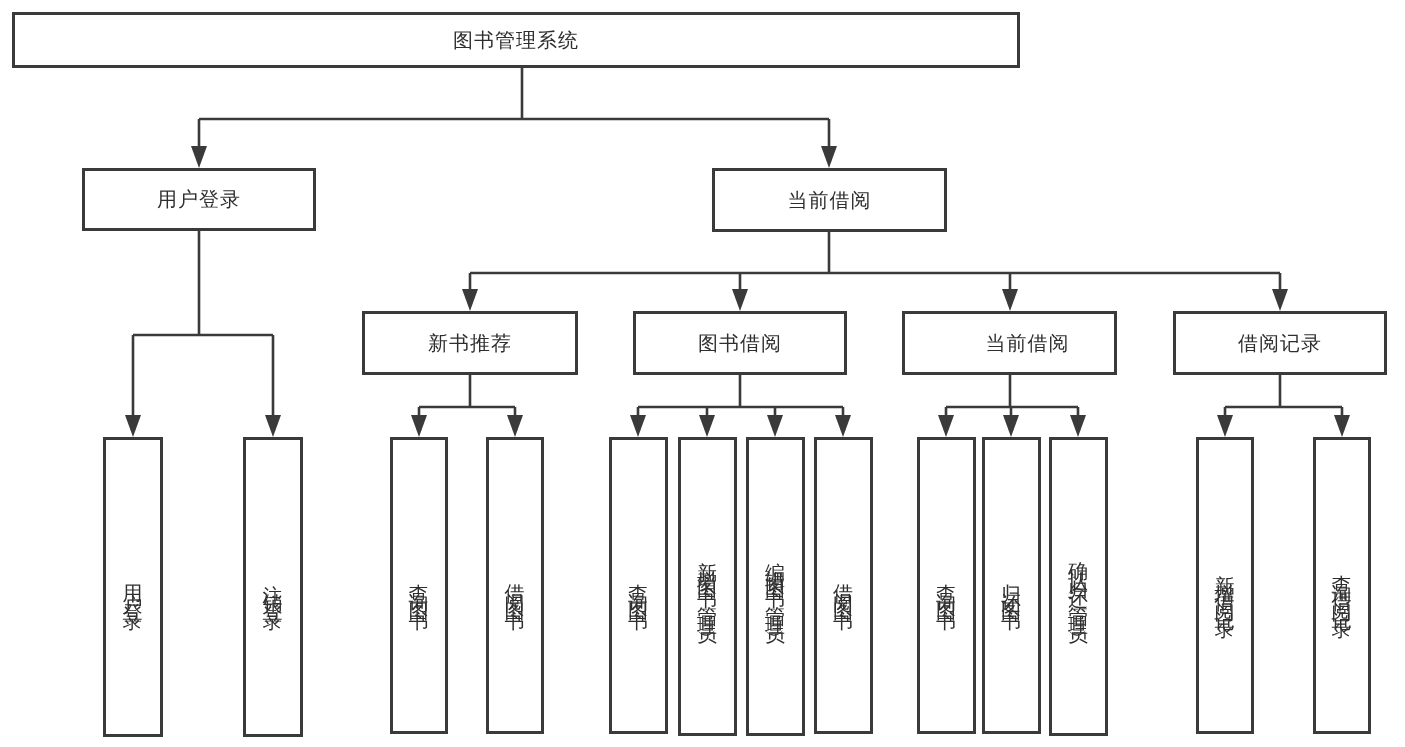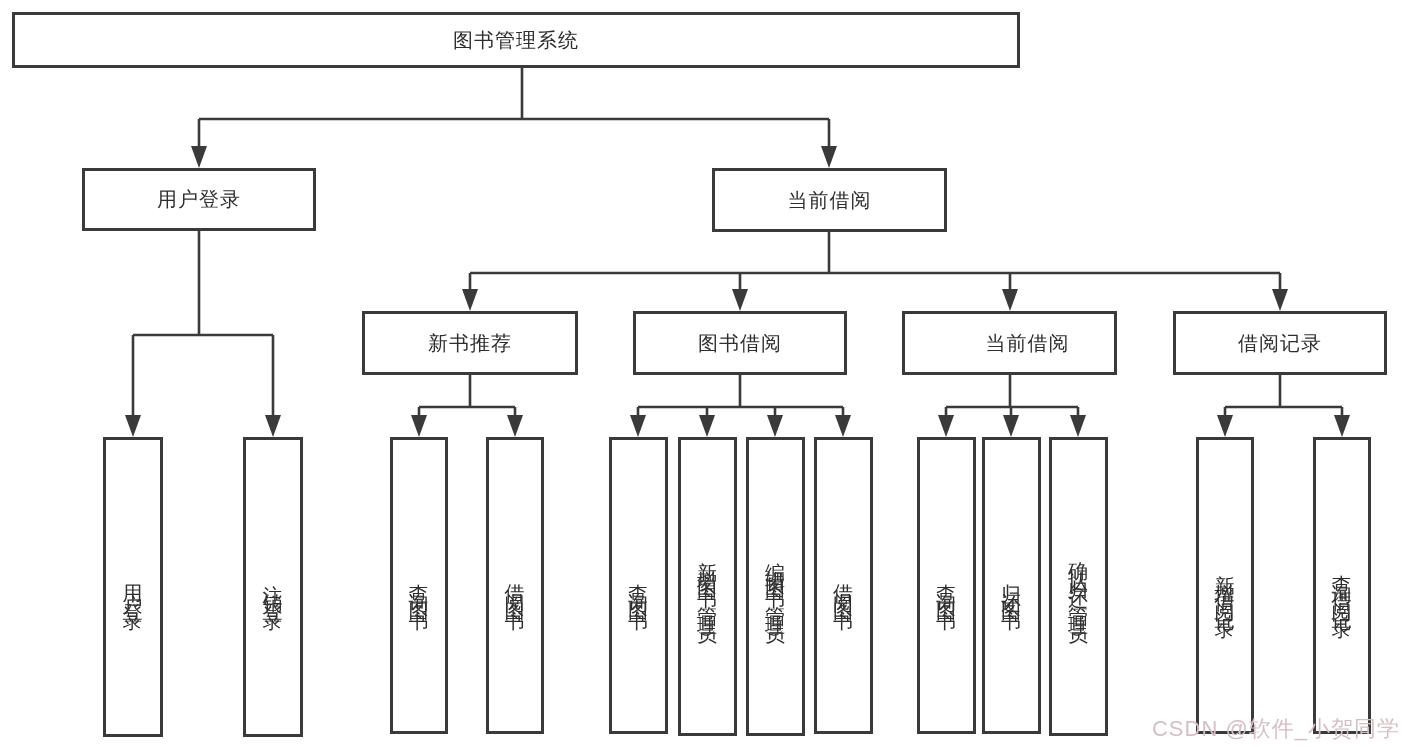--- a/index.html
+++ b/index.html
@@ -143,14 +143,13 @@
     <span>确认归还（管理员）</span>
   </div>
 
   <div class="box v" style="left:1196px;top:437px;width:58px;height:297px;">
     <span>新增借阅记录</span>
   </div>
   <div class="box v" style="left:1313px;top:437px;width:58px;height:297px;">
     <span>查询借阅记录</span>
   </div>
 
-  <div class="watermark">CSDN @软件_小贺同学</div>
 </div>
 
 </body></html>

